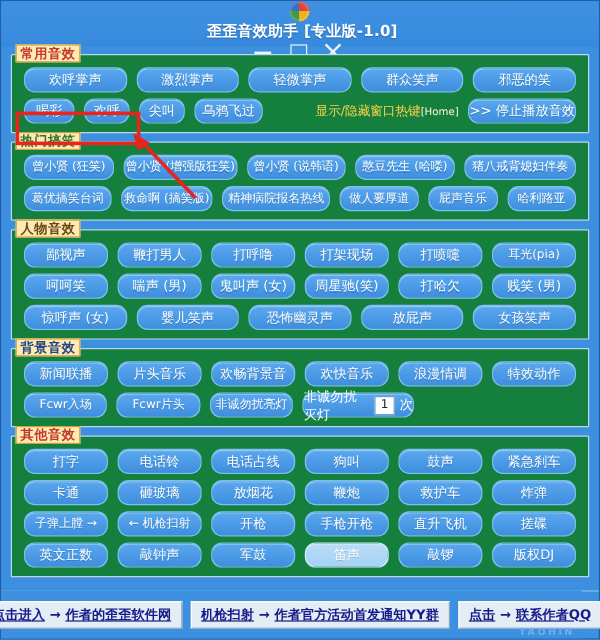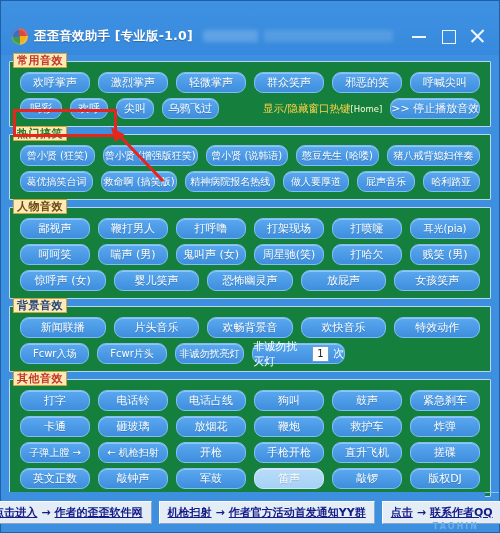--- a/index.html
+++ b/index.html
@@ -10,23 +10,24 @@
   }
   .window{
     position:relative;width:500px;height:533px;
     background:#3d8fe0;
     box-sizing:border-box;
     border:1px solid #1f5fa8;
   }
   
   .titlebar{
     height:38px;display:flex;align-items:center;
-    padding:16px 6px 0 10px;
+    padding:0 6px 0 10px;
     background:linear-gradient(#3f92e2,#3789dd);
     color:#ffffff;
+    flex-direction:column;
   }
   .logo{
     width:17px;height:17px;border-radius:50%;
     background:
       conic-gradient(#d94a3d 0deg 90deg,#f2b01e 90deg 180deg,
                      #3f9b4c 180deg 270deg,#3a6fc4 270deg 360deg);
     margin-right:6px;flex:0 0 auto;
     box-shadow:inset 0 0 0 2px rgba(255,255,255,.15);
   }
   .title-text{
@@ -193,21 +194,20 @@
   <div class="content">
 
     <div class="group">
       <div class="group-label">常用音效</div>
       <div class="row">
         <div class="btn">欢呼掌声</div>
         <div class="btn">激烈掌声</div>
         <div class="btn">轻微掌声</div>
         <div class="btn">群众笑声</div>
         <div class="btn">邪恶的笑</div>
-        <div class="btn">呼喊尖叫</div>
       </div>
       <div class="row">
         <div class="btn" style="flex:0.62 1 0">喝彩</div>
         <div class="btn" style="flex:0.55 1 0">欢呼</div>
         <div class="btn" style="flex:0.55 1 0">尖叫</div>
         <div class="btn" style="flex:0.85 1 0">乌鸦飞过</div>
         <div class="plain">
           <span class="hl">显示/隐藏窗口热键</span><span class="hk">[Home]</span>
         </div>
         <div class="btn" style="flex:1.35 1 0">&gt;&gt; 停止播放音效 &lt;&lt;</div>
@@ -260,20 +260,21 @@
       </div>
     </div>
 
     <div class="group">
       <div class="group-label blue">背景音效</div>
       <div class="row">
         <div class="btn">新闻联播</div>
         <div class="btn">片头音乐</div>
         <div class="btn">欢畅背景音</div>
         <div class="btn">欢快音乐</div>
+        <div class="btn">浪漫情调</div>
         <div class="btn">特效动作</div>
       </div>
       <div class="row">
         <div class="btn sm">Fcwr入场</div>
         <div class="btn sm">Fcwr片头</div>
         <div class="btn sm">非诚勿扰亮灯</div>
         <div class="spinwrap">
           <span>非诚勿扰灭灯</span>
           <span class="spinbox">1</span>
           <span>次</span>

